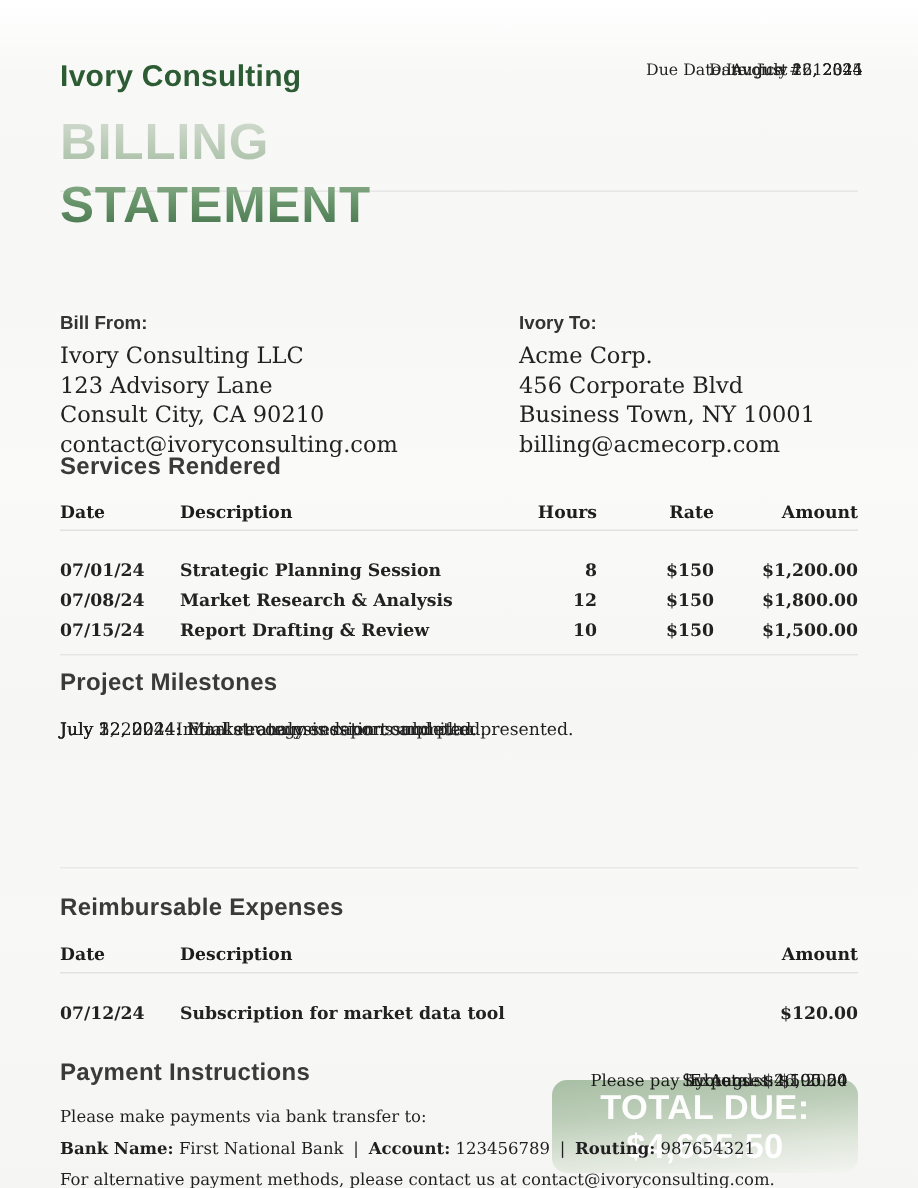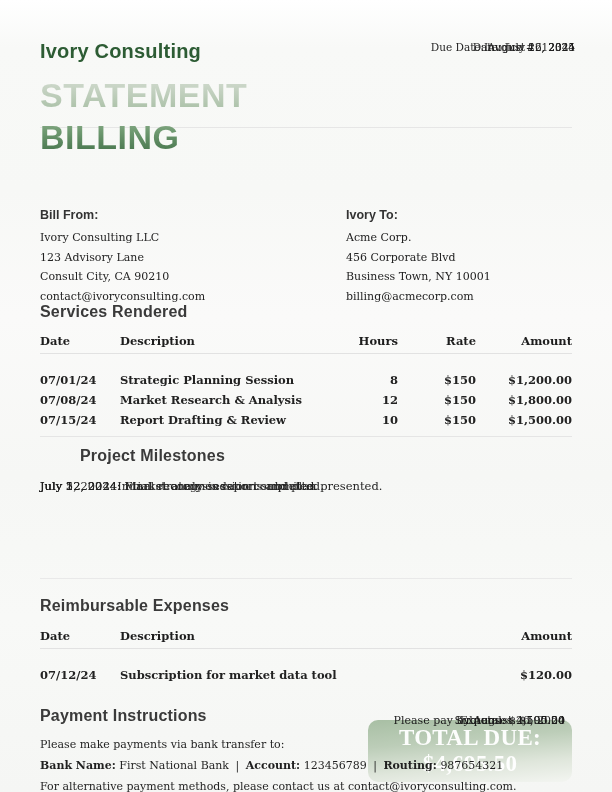--- a/index.html
+++ b/index.html
@@ -24,21 +24,21 @@
     font-size:34px;line-height:42px;font-weight:bold;letter-spacing:.5px;
     background-image:linear-gradient(180deg,#d8dfd5 0%,#aec3ab 40%,#6f9a71 68%,#3e6d45 100%);
     -webkit-background-clip:text;background-clip:text;color:transparent;
   }
   .title-rule{position:absolute;left:40px;right:40px;top:127px;height:1px;background:#e6e6e6;z-index:1;}
   
   .bill-row{position:absolute;left:40px;right:40px;top:208px;display:flex;}
   .bill-col{width:50%;}
   .bill-col.right{padding-left:270px;box-sizing:border-box;width:100%;position:absolute;left:40px;}
   .bill-label{font-size:12.5px;font-weight:bold;color:#333;margin-bottom:6px;}
-  .bill-line{font-family:"DejaVu Serif",serif;font-size:11px;color:#222;line-height:19.5px;}
+  .bill-line{font-family:"DejaVu Serif",serif;font-size:15px;color:#222;line-height:19.5px;}
   
   .sec-head{position:absolute;left:40px;font-size:16px;font-weight:bold;color:#3a3a3a;letter-spacing:.2px;}
   
   .tbl{position:absolute;left:40px;right:40px;}
   .t-row{display:flex;align-items:baseline;justify-content:space-between;}
   .t-head{font-family:"DejaVu Serif",serif;font-weight:bold;font-size:11.5px;color:#1d1d1d;
           padding-bottom:5px;border-bottom:1px solid #e2e2e2;}
   .t-body .t-row{font-family:"DejaVu Serif",serif;font-size:11.5px;color:#222;line-height:20px;}
   .t-body{padding-top:16px;padding-bottom:6px;border-bottom:1px solid #e5e5e5;font-weight:bold;}
   .c-date{width:80px;}
@@ -59,21 +59,21 @@
     position:absolute;top:0;right:0;white-space:nowrap;
     font-family:"DejaVu Serif",serif;font-size:11px;color:#1a1a1a;
   }
   .total-box{
     position:absolute;left:368px;top:720px;width:204px;height:62px;z-index:1;
     border-radius:10px;
     background:linear-gradient(175deg,#a8bfa4 0%,#bccdb8 35%,#dfe6db 70%,#f3f5f1 100%);
     display:flex;flex-direction:column;align-items:center;justify-content:center;
   }
   .total-label,.total-amount{
-    font-size:23px;font-weight:bold;color:rgba(255,255,255,.96);line-height:26px;letter-spacing:.3px;font-family:Liberation Serif, serif;
+    font-size:23px;font-weight:bold;color:rgba(255,255,255,.96);line-height:26px;letter-spacing:.3px;
   }
   .pay-lines{position:absolute;left:40px;top:736px;z-index:5;width:560px;}
   .pay-line{font-family:"DejaVu Serif",serif;font-size:11px;color:#1f1f1f;line-height:18px;margin-bottom:3px;white-space:nowrap;}
   .pay-line b{font-family:"DejaVu Serif",serif;font-weight:bold;}
   .sep{padding:0 3px;}
 </style>
 </head>
 <body>
 
 <div class="page">
@@ -81,22 +81,22 @@
   <div class="company">Ivory Consulting</div>
 
   <div class="meta-stack">
     <span>Invoice #: 12345</span>
     <span>Date: July 12, 2024</span>
     <span>Due Date: August 26, 2024</span>
   </div>
 
   <div class="title-rule"></div>
   <div class="doc-title">
+    <div>BILLING</div>
     <div>STATEMENT</div>
-    <div>BILLING</div>
   </div>
 
   <div class="bill-row">
     <div class="bill-col">
       <div class="bill-label">Bill From:</div>
       <div class="bill-line">Ivory Consulting LLC</div>
       <div class="bill-line">123 Advisory Lane</div>
       <div class="bill-line">Consult City, CA 90210</div>
       <div class="bill-line">contact@ivoryconsulting.com</div>
     </div>
@@ -137,21 +137,21 @@
       <div class="t-row">
         <div class="c-date">07/15/24</div>
         <div class="c-desc">Report Drafting &amp; Review</div>
         <div class="c-hours">10</div>
         <div class="c-rate">$150</div>
         <div class="c-amt">$1,500.00</div>
       </div>
     </div>
   </div>
 
-  <div class="sec-head" style="top:447px;margin-left:40px;">Project Milestones</div>
+  <div class="sec-head" style="top:447px;">Project Milestones</div>
   <div class="milestone-stack">
     <span>July 5, 2024: Initial strategy session completed.</span>
     <span>July 12, 2024: Market analysis report submitted.</span>
     <span>July 22, 2024: Final recommendations and plan presented.</span>
   </div>
 
   <div class="divider" style="top:578px;"></div>
 
   <div class="sec-head" style="top:597px;">Reimbursable Expenses</div>
 

